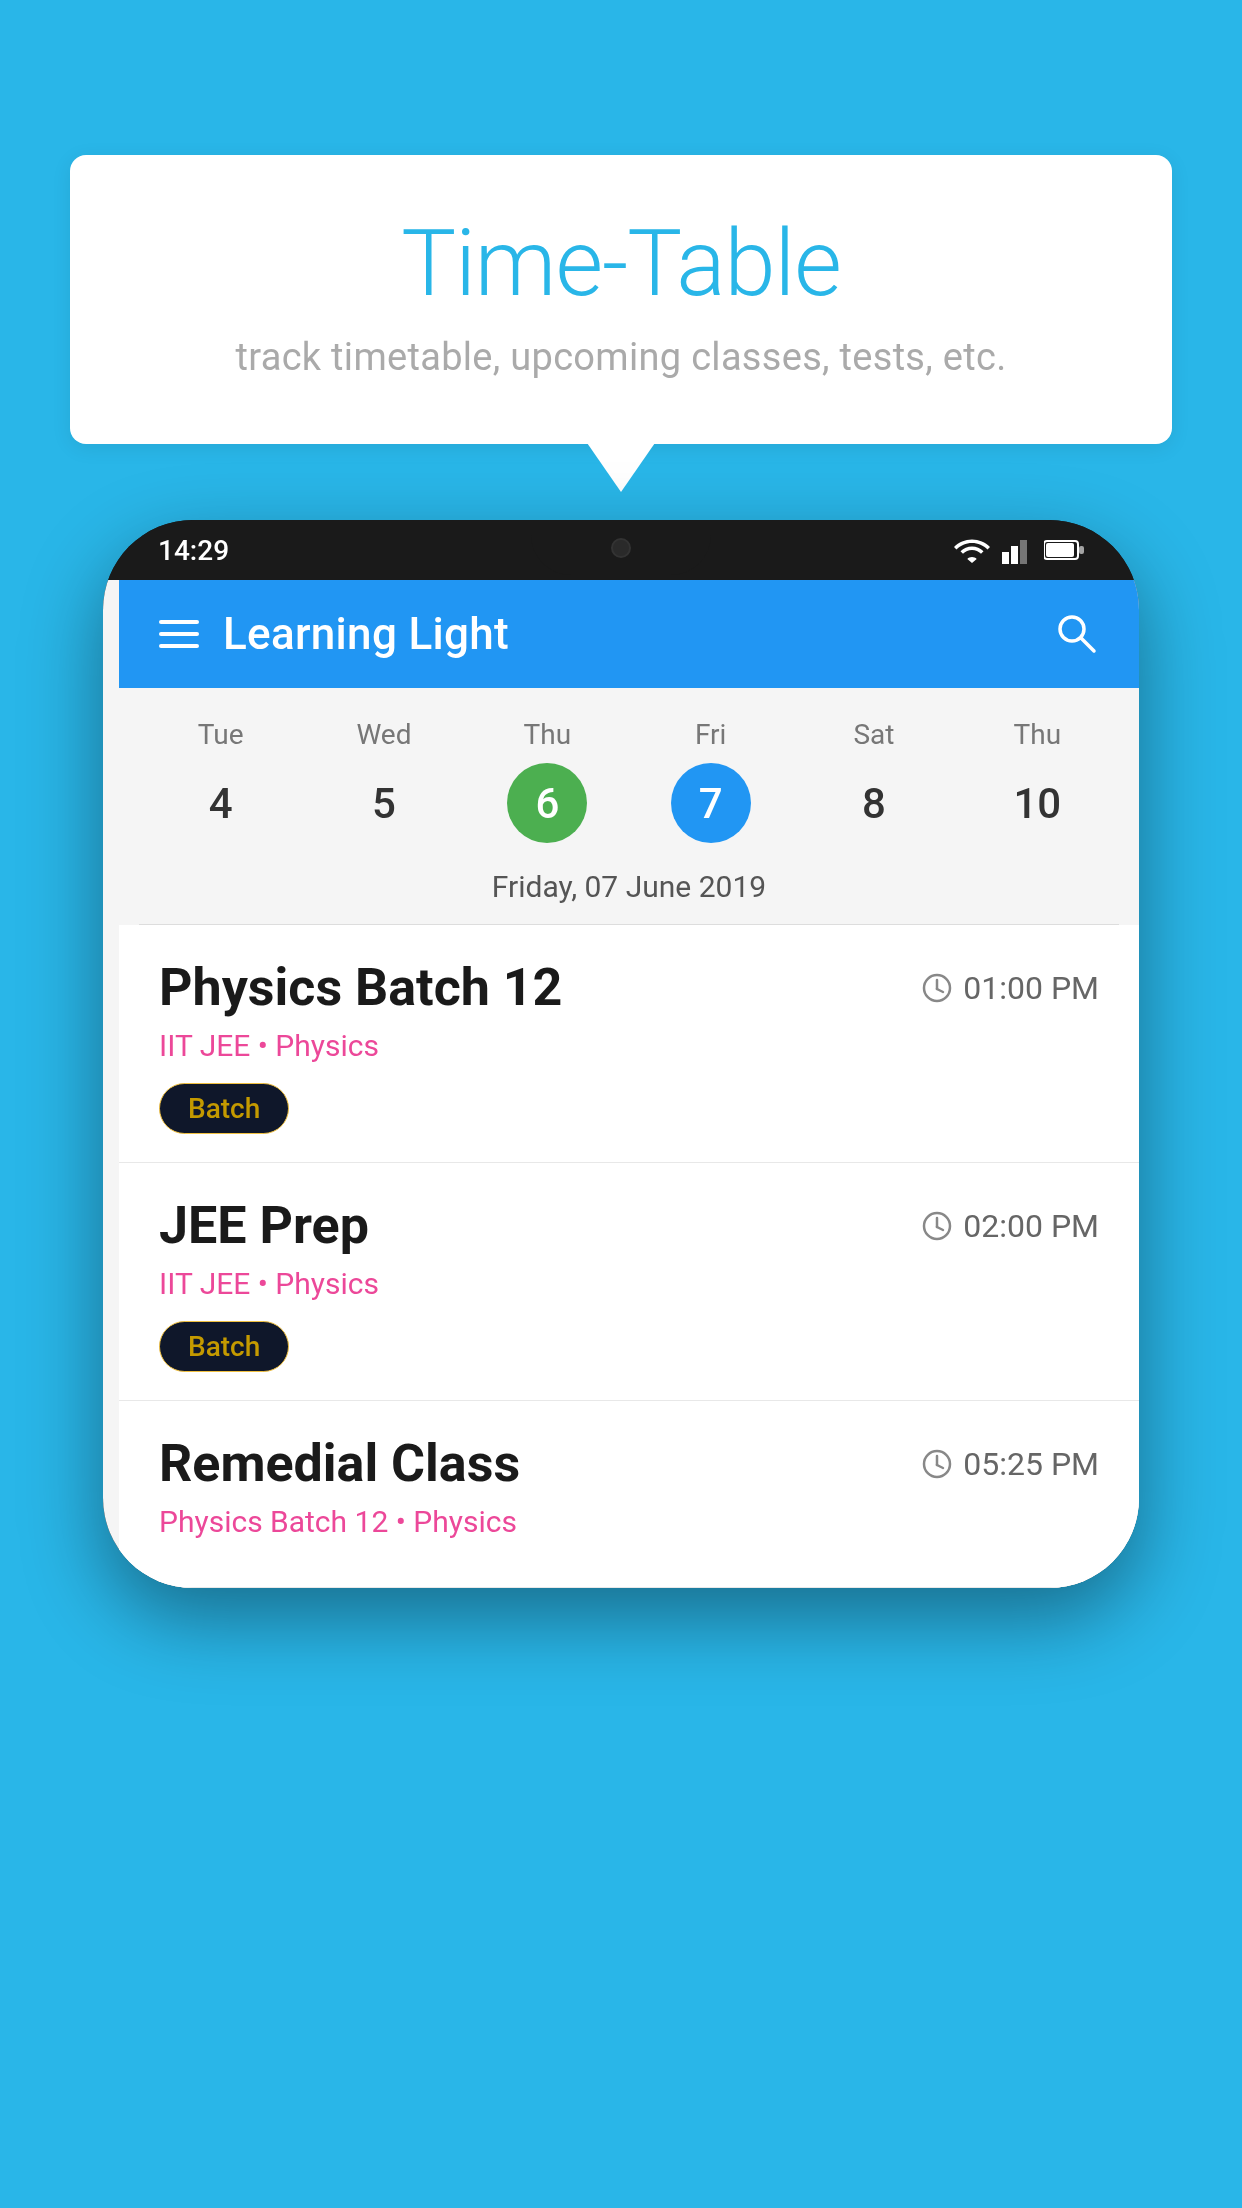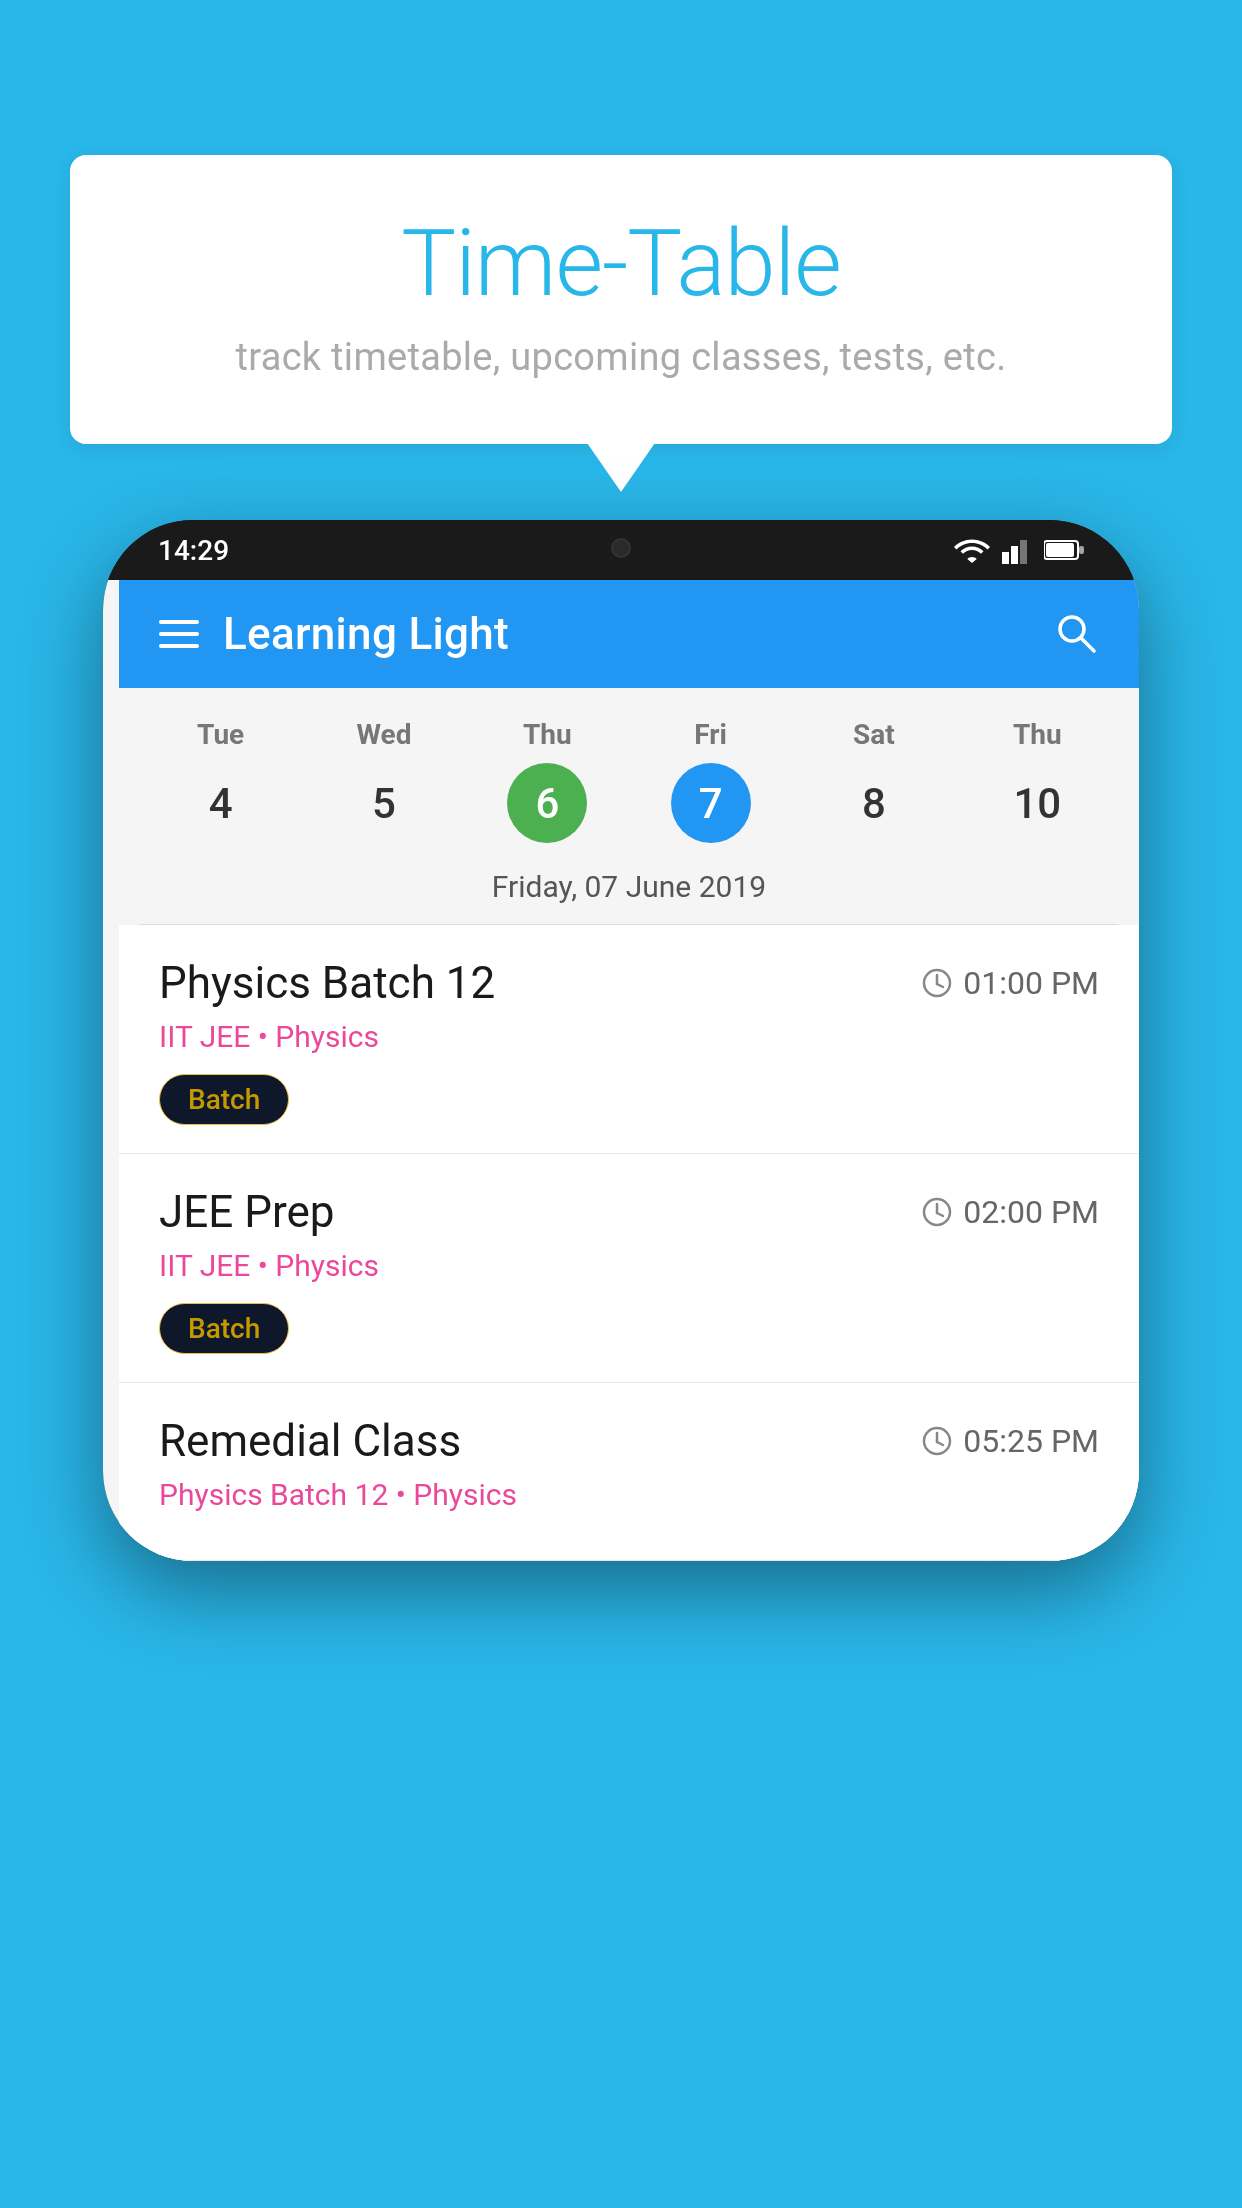--- a/index.html
+++ b/index.html
@@ -194,21 +194,21 @@
       display: flex;
       flex-direction: column;
       align-items: center;
       gap: 12px;
       width: 120px;
     }
 
     .day-label {
       font-size: 28px;
       color: #777;
-      font-weight: 700;
+      font-weight: 400;
     }
 
     .day-number {
       font-size: 42px;
       font-weight: 500;
       color: #333;
       width: 80px;
       height: 80px;
       display: flex;
       align-items: center;
@@ -252,22 +252,22 @@
     }
 
     .schedule-item-header {
       display: flex;
       justify-content: space-between;
       align-items: center;
       margin-bottom: 10px;
     }
 
     .schedule-title {
-      font-size: 44px;
-      font-weight: 400;
+      font-size: 52px;
+      font-weight: 700;
       color: #1a1a1a;
     }
 
     .schedule-time {
       display: flex;
       align-items: center;
       gap: 10px;
       color: #666;
       font-size: 32px;
     }

